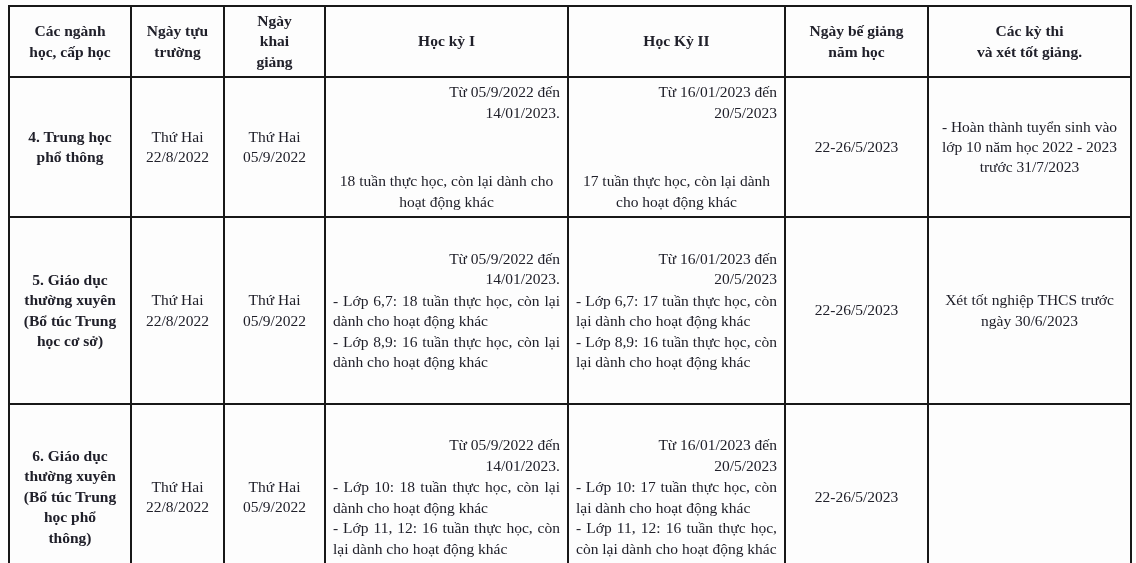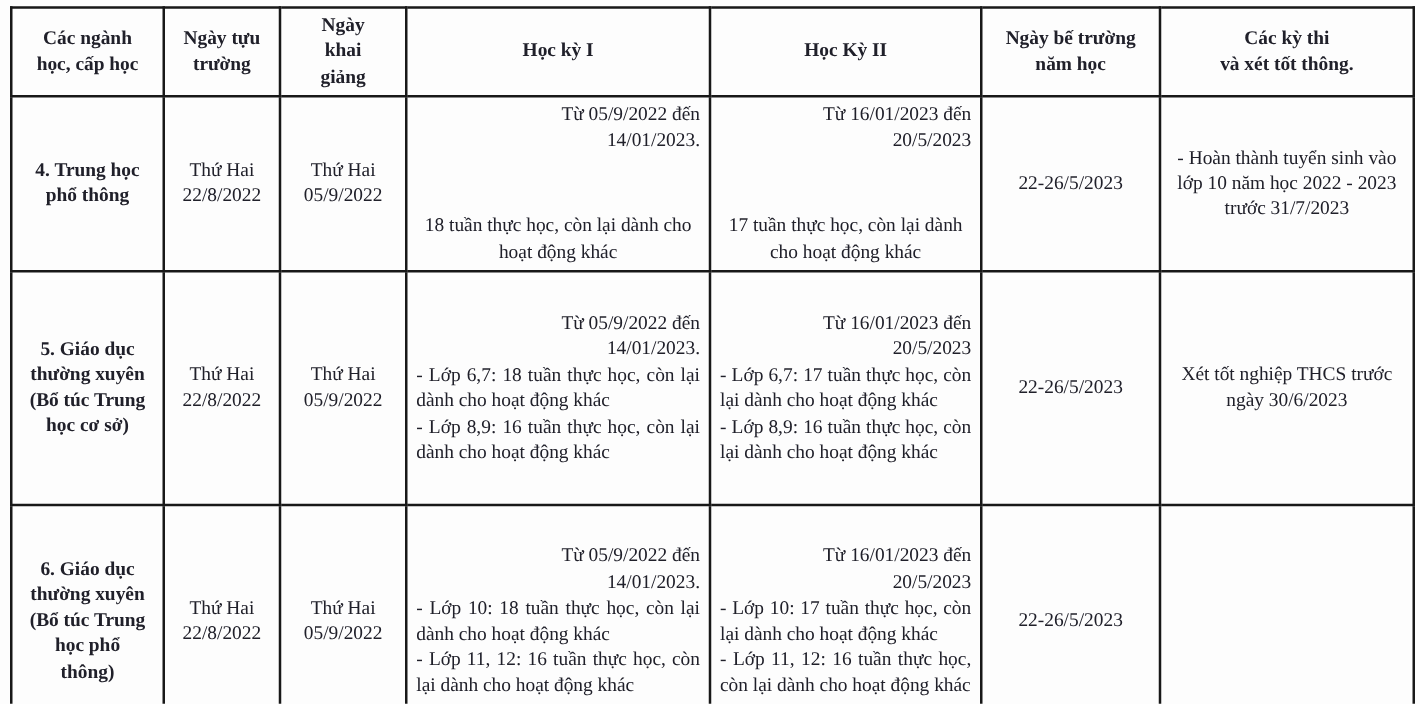--- a/index.html
+++ b/index.html
@@ -94,24 +94,24 @@
         <tr style="height:63px;">
       <th class="hdr">Các ngành
 học, cấp học</th>
       <th class="hdr">Ngày tựu
 trường</th>
       <th class="hdr">Ngày
 khai
 giảng</th>
       <th class="hdr">Học kỳ I</th>
       <th class="hdr">Học Kỳ II</th>
-      <th class="hdr">Ngày bế trường
+      <th class="hdr">Ngày bế giảng
 năm học</th>
       <th class="hdr">Các kỳ thi
-và xét tốt thông.</th>
+và xét tốt giảng.</th>
     </tr>
 
     <tr style="height:118px;">
       <td class="category">4. Trung học
 phổ thông</td>
       <td class="date-cell">Thứ Hai
 22/8/2022</td>
       <td class="date-cell">Thứ Hai
 05/9/2022</td>
       <td class="sem-cell">

